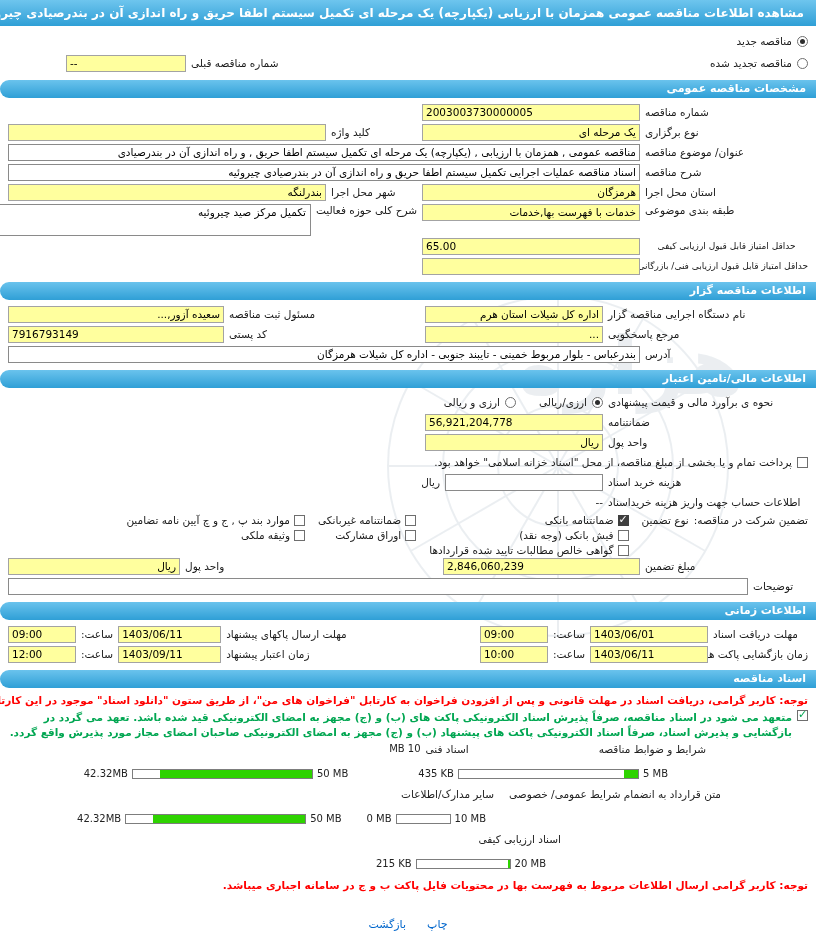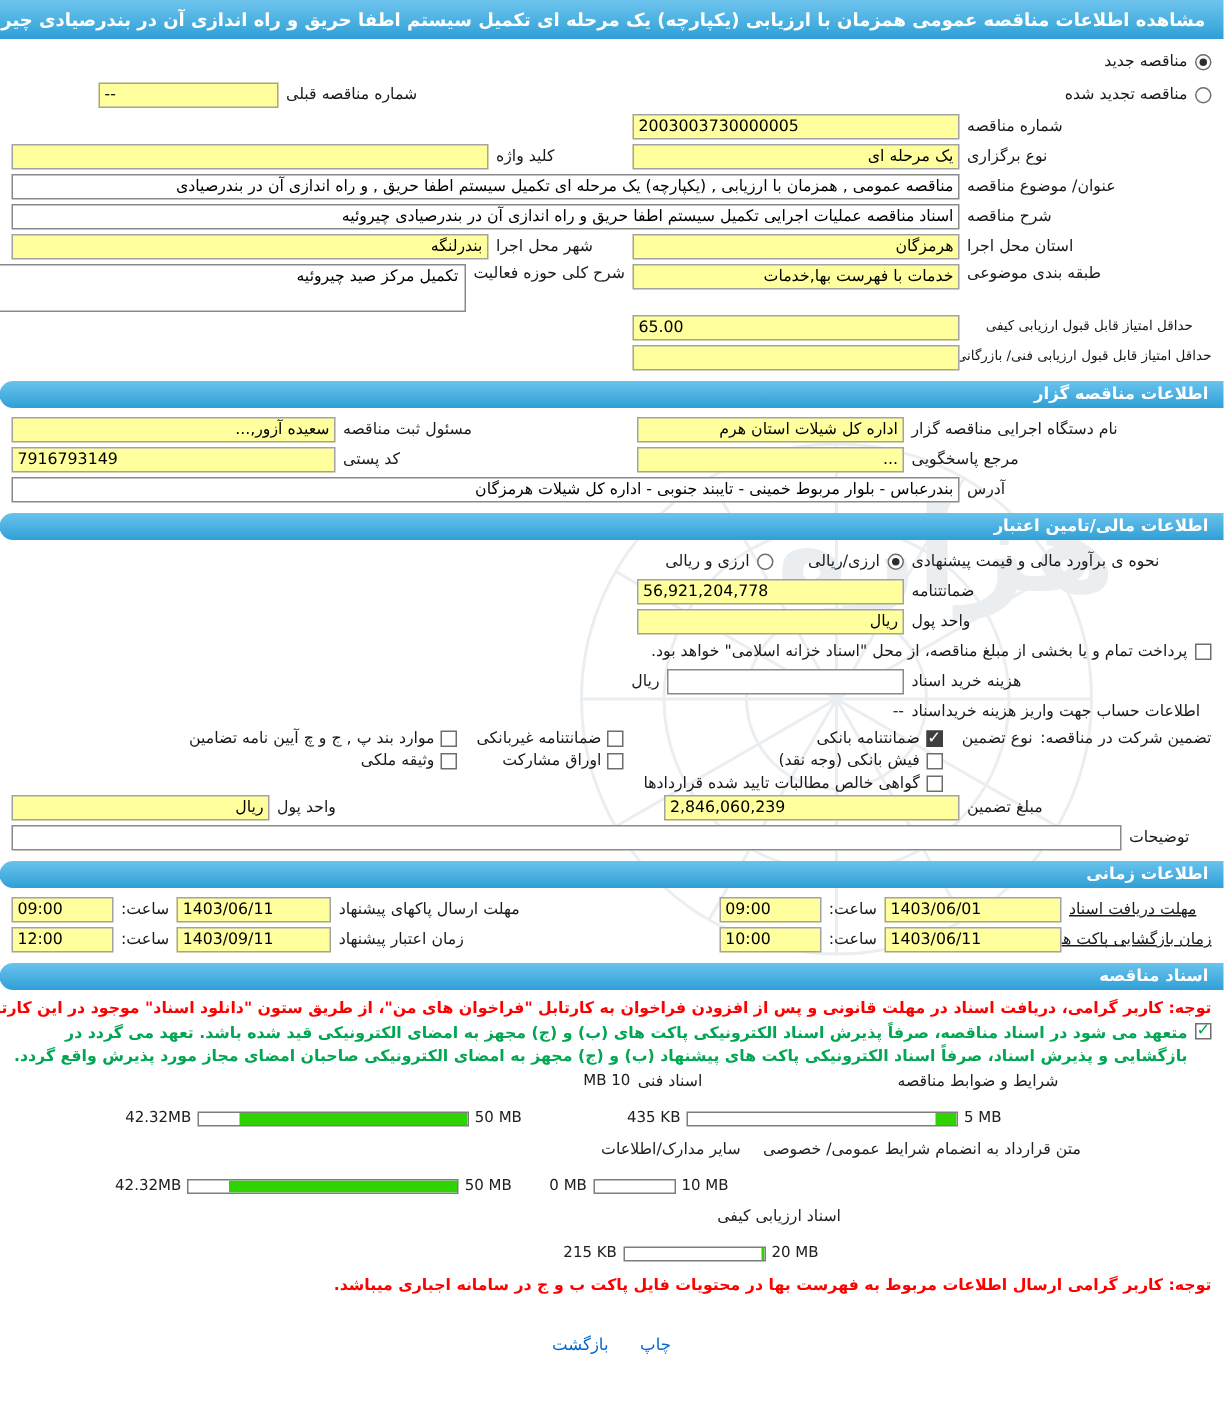--- a/index.html
+++ b/index.html
@@ -17,21 +17,21 @@
               font-size:12px; font-weight:bold; padding:0 12px; white-space:nowrap; overflow:hidden; }
   .secbar { height:18px; line-height:18px; background:linear-gradient(180deg,#6ac3ed,#2f9fd6); color:#fff;
             font-size:11px; font-weight:bold; padding:0 10px; margin:6px 0 4px; border-radius:9px 0 0 9px; }
 
   .frow { display:flex; align-items:center; gap:5px; padding:0 8px; min-height:20px; }
   .frow.top { align-items:flex-start; padding-top:2px; }
   .rrow { min-height:22px; }
   .lbl { font-size:10.5px; color:#1a1a1a; white-space:nowrap; }
   .lz160 { width:163px; flex:none; text-align:left; overflow:visible; }
   .lz200 { width:200px; flex:none; text-align:left; }
-  .lz95  { width:95px;  flex:none; text-align:left;text-decoration:underline; }
+  .lz95  { width:95px;  flex:none; text-align:left; }
   .lz55  { width:55px;  flex:none; text-align:left; }
   .sm9 { font-size:9px;text-align:center; }
   .pushL { margin-right:auto; }
 
   .yfield,.wfield { height:17px; line-height:15px; font-size:10.5px; padding:0 3px; border:1px solid #a3a3a3;
                     overflow:hidden; white-space:nowrap; flex:none; }
   .yfield { background:#ffff9e; }
   .wfield { background:#fff; border-color:#8a8a8a; }
   .flex1 { flex:1; }
   .num { direction:ltr; text-align:left; }
@@ -98,20 +98,21 @@
       <span class="rd on"></span>
       <span class="lbl">مناقصه جدید</span>
     </div>
     <div class="frow rrow">
       <span class="rd"></span>
       <span class="lbl">مناقصه تجدید شده</span>
       <span class="lbl pushL">شماره مناقصه قبلی</span>
       <span class="yfield w120 num mleft60">--</span>
     </div>
 
+    <div class="secbar">مشخصات مناقصه عمومی</div>
 
     <div class="frow">
       <span class="lbl lz160">شماره مناقصه</span>
       <span class="yfield w218 num">2003003730000005</span>
     </div>
     <div class="frow">
       <span class="lbl lz160">نوع برگزاری</span>
       <span class="yfield w218">یک مرحله ای</span>
       <span class="lbl pushL">کلید واژه</span>
       <span class="yfield w318"></span>

